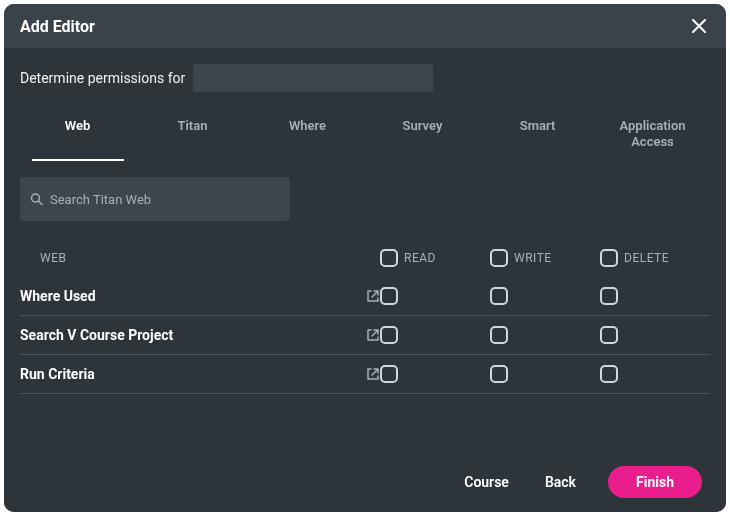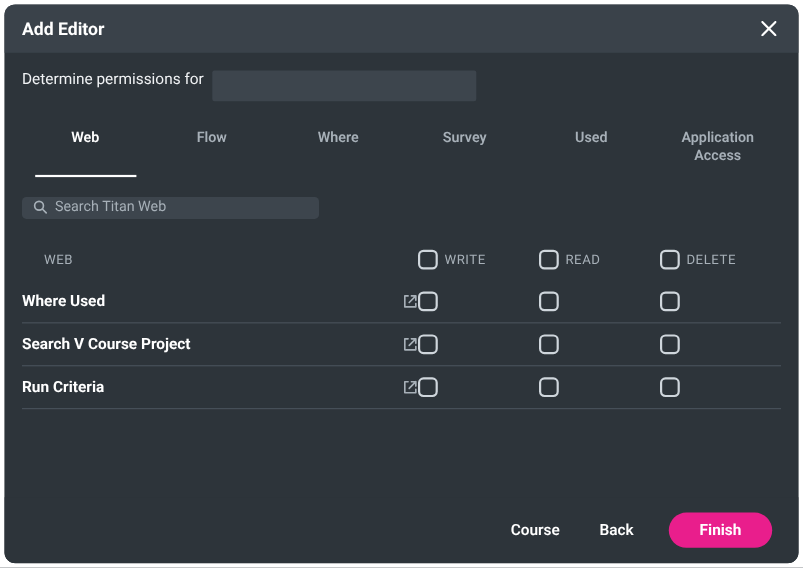--- a/index.html
+++ b/index.html
@@ -22,40 +22,40 @@
   }
   .title-bar{
     height:44px;background:var(--header);display:flex;align-items:center;
     justify-content:space-between;padding:0 16px;
   }
   .title{font-weight:700;color:#fff;font-size:16px;}
   .close-btn{color:#fff;font-size:18px;line-height:1;cursor:pointer;padding:4px;background:none;border:none;}
   .sub{
     padding:16px 16px 0 16px;
   }
-  .determine{font-size:14px;color:#f0f2f4;display:flex;gap:8px;}
+  .determine{font-size:14px;color:#f0f2f4;display:flex;align-items:center;gap:8px;}
   .redact{display:inline-block;width:240px;height:28px;background:var(--field);border-radius:2px;}
   .tabs{
     display:flex;margin-top:18px;border-bottom:none;justify-content:space-between;
   }
   .tab{
     flex:1;text-align:center;color:var(--muted);font-size:13px;font-weight:600;
     padding:8px 4px 12px;cursor:pointer;position:relative;line-height:1.2;
   }
   .tab.active{color:#fff;}
   .tab.active::after{
     content:"";position:absolute;left:10%;right:10%;bottom:0;height:2px;background:#fff;
   }
   .body{
     padding:16px;flex:1;overflow:auto;
   }
   .search-wrap{position:relative;width:270px;}
   .search-icon{position:absolute;left:10px;top:50%;transform:translateY(-50%);color:var(--muted);pointer-events:none;}
   .search{
-    width:100%;height:20px;border:none;border-radius:4px;background:var(--field);
+    width:100%;height:44px;border:none;border-radius:4px;background:var(--field);
     color:var(--text);font-size:13px;padding:0 10px 0 30px;
   }
   .search::placeholder{color:var(--muted);}
   .grid{
     margin-top:18px;width:100%;
   }
   .grid-header,.grid-row{
     display:grid;grid-template-columns:1fr 110px 110px 110px;align-items:center;
     padding:10px 0;
   }
@@ -101,24 +101,24 @@
     </div>
 
     <div class="sub">
       <div class="determine">
         <span>Determine permissions for</span>
         <span class="redact"></span>
       </div>
 
       <div class="tabs">
         <div class="tab active">Web</div>
-        <div class="tab">Flow</div>
+        <div class="tab">Titan</div>
         <div class="tab">Where</div>
         <div class="tab">Survey</div>
-        <div class="tab">Used</div>
+        <div class="tab">Smart</div>
         <div class="tab">Application Access</div>
       </div>
     </div>
 
     <div class="body">
       <div class="search-wrap">
         <span class="search-icon">
           <svg width="13" height="13" viewBox="0 0 13 13">
               <circle cx="5.5" cy="5.5" r="4" fill="none" stroke="#a7b0b8" stroke-width="1.5"></circle>
               <line x1="8.5" y1="8.5" x2="12" y2="12" stroke="#a7b0b8" stroke-width="1.5" stroke-linecap="round"></line>
@@ -128,25 +128,25 @@
       </div>
 
       <div class="grid">
         <div class="grid-header">
           <div class="hdr-cell">
             <span class="ext-spacer"></span>
             <span>WEB</span>
           </div>
           <div class="hdr-cell">
             <span class="check"></span>
+            <span>READ</span>
+          </div>
+          <div class="hdr-cell">
+            <span class="check"></span>
             <span>WRITE</span>
-          </div>
-          <div class="hdr-cell">
-            <span class="check"></span>
-            <span>READ</span>
           </div>
           <div class="hdr-cell">
             <span class="check"></span>
             <span>DELETE</span>
           </div>
         </div>
 
         <div class="grid-row">
           <div class="name-cell">
             <span>Where Used</span>

